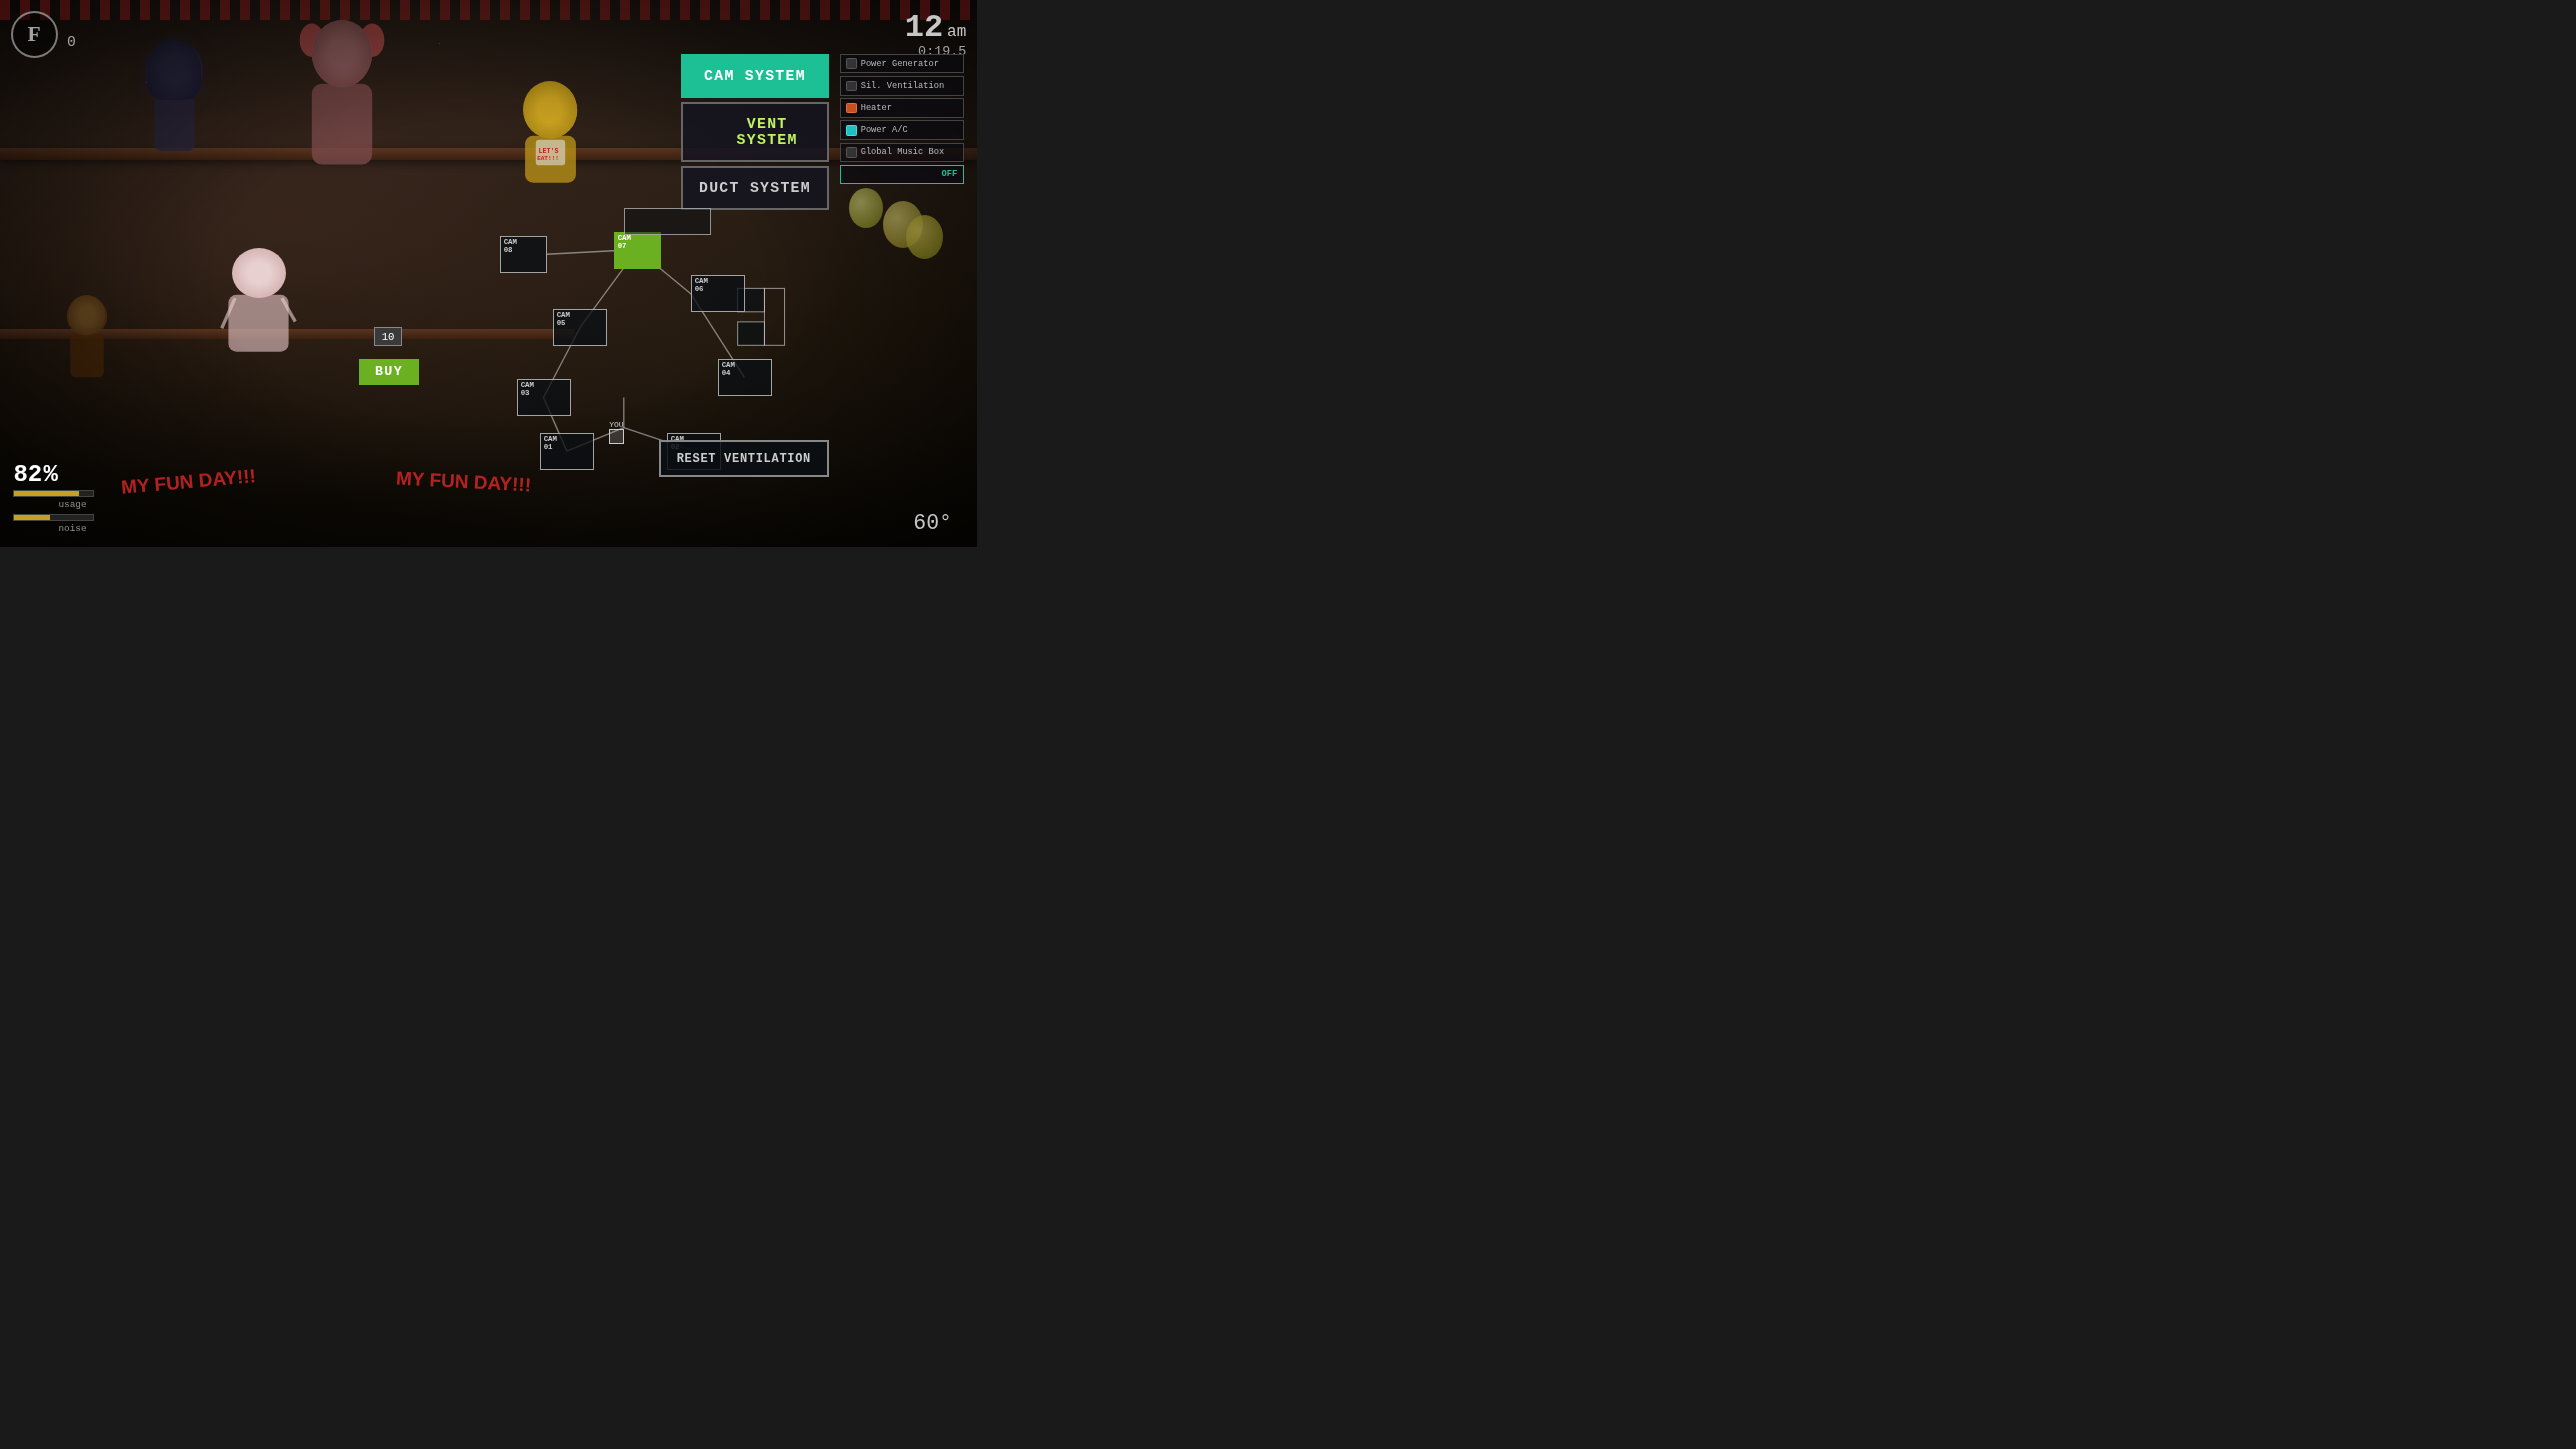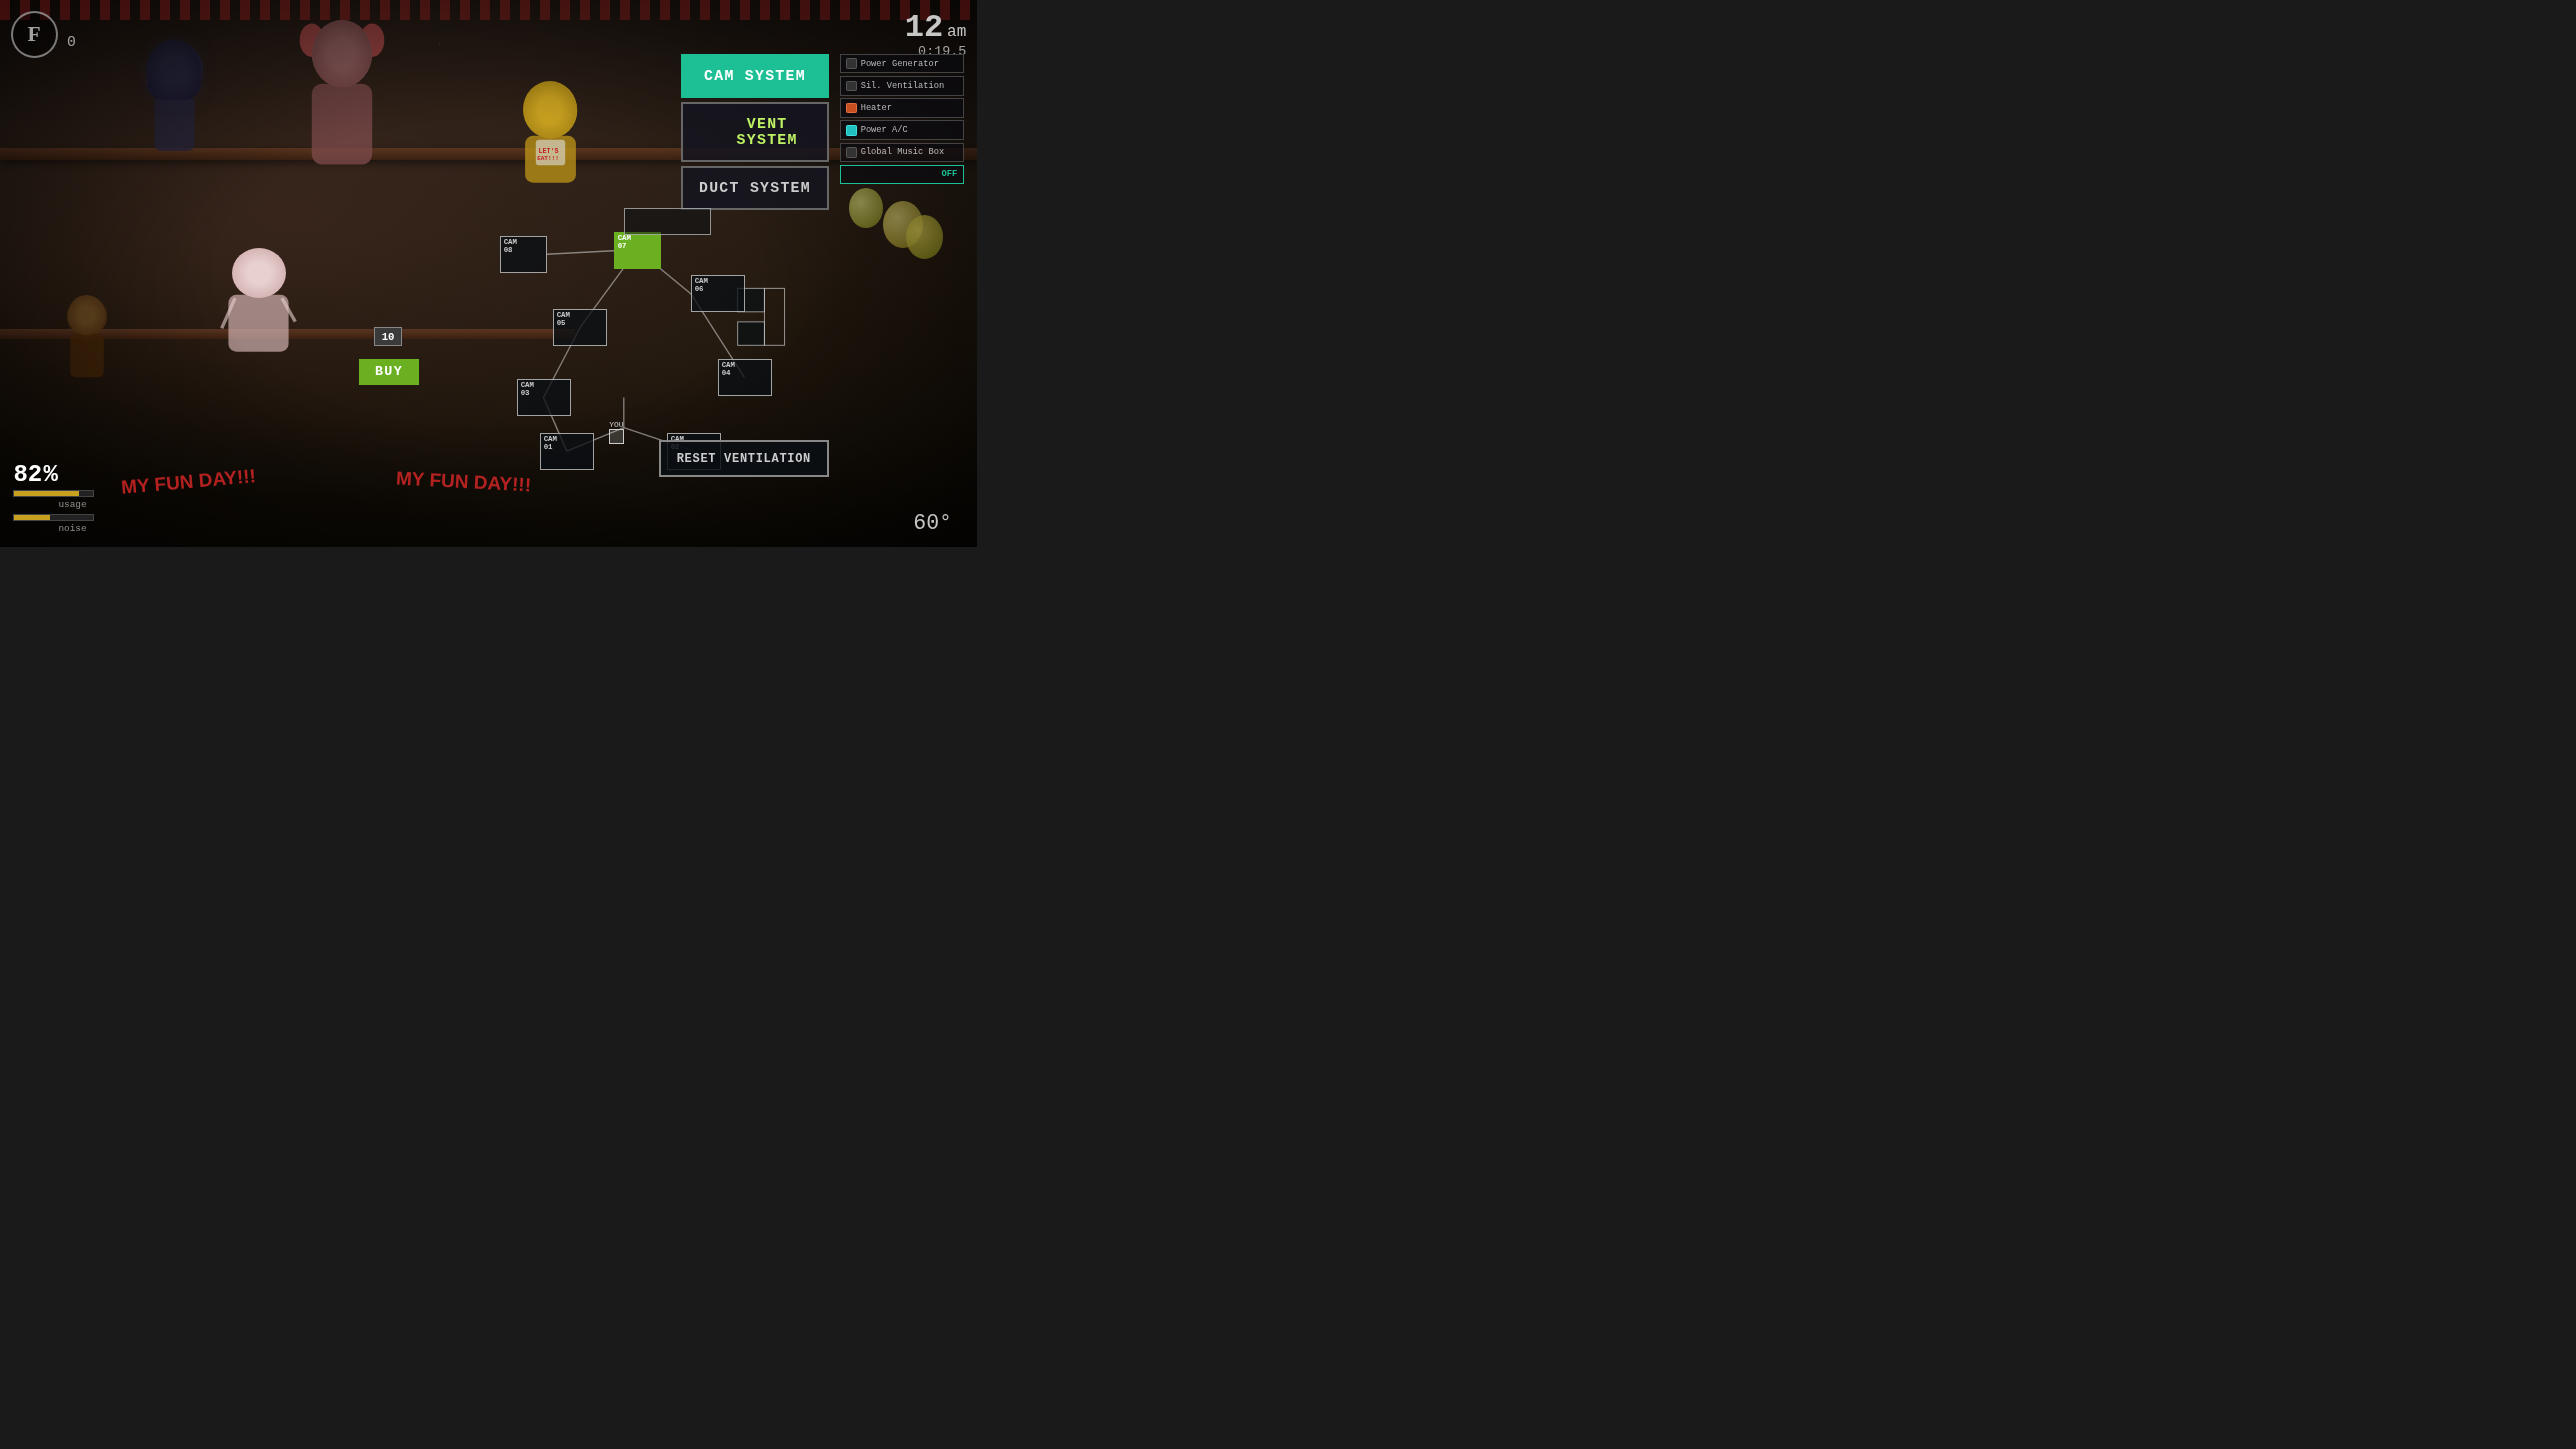--- a/index.html
+++ b/index.html
@@ -156,21 +156,21 @@
     
     .price-tag {
       position: absolute;
       top: 327px;
       left: 374px;
       background: #3a3a3a;
       color: #fff;
       border: 1.3px solid #888;
       padding: 2.7px 6.7px;
       font-size: 10.7px;
-      font-weight: bold;
+      font-weight: normal;
       z-index: 10;
     }
 
     
     .logo-circle {
       position: absolute;
       top: 10.7px;
       left: 10.7px;
       width: 47px;
       height: 47px;

